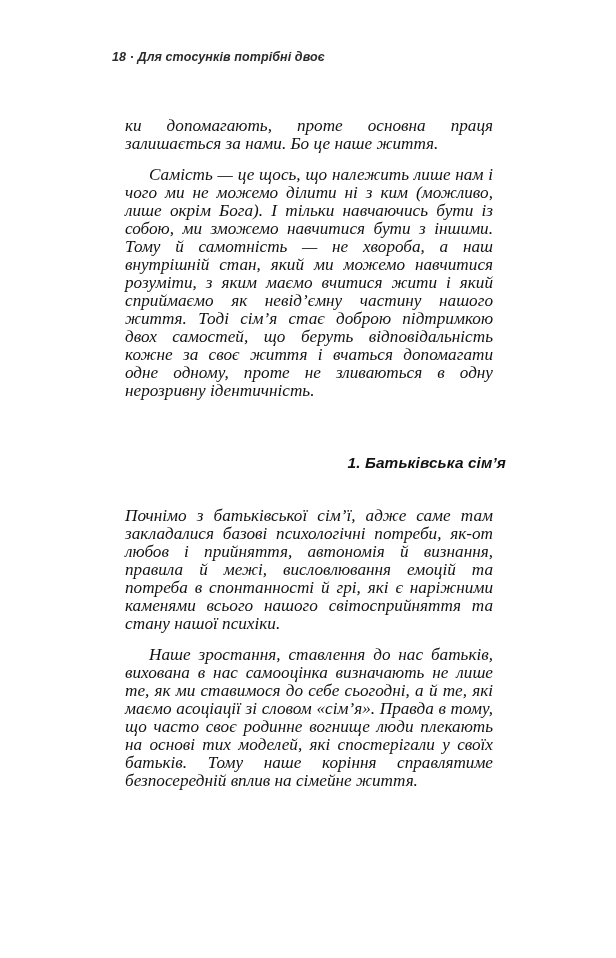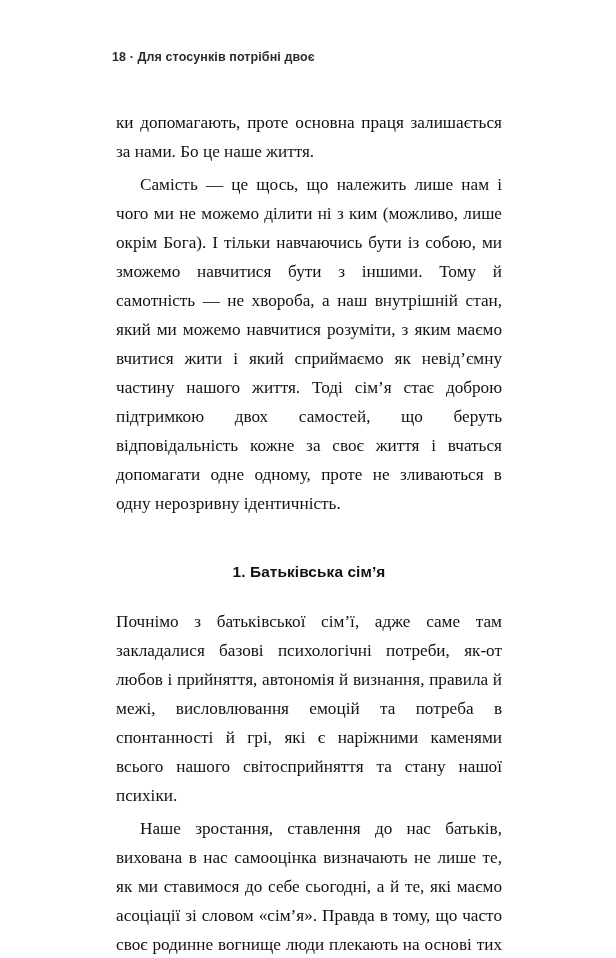--- a/index.html
+++ b/index.html
@@ -8,20 +8,21 @@
     padding: 0;
     background: #ffffff;
   }
 
   .page {
     position: relative;
     width: 525px;
     height: 958px;
     background: #ffffff;
     overflow: hidden;
+    font-style: italic;
     -webkit-font-smoothing: antialiased;
   }
 
   
   .running-header {
     position: absolute;
     left: 112px;
     top: 50px;
     width: 400px;
     font-family: "Liberation Sans", sans-serif;
@@ -34,45 +35,45 @@
 
   
   .text-column {
     position: absolute;
     left: 112px;
     top: 104px;
     width: 394px;
   }
 
   p.body-par {
-    margin: 4px;
+    margin: 13px;
     font-family: "Liberation Serif", "DejaVu Serif", serif;
     font-size: 17.2px;
-    line-height: 29px;
+    line-height: 18px;
     color: #111111;
     text-align: justify;
     text-justify: inter-word;
     text-indent: 24px;
     hyphens: manual;
     word-spacing: 0px;
   }
 
   p.body-par.no-indent {
     text-indent: 0;
   }
 
   
   .section-heading {
     margin: 0;
     font-family: "Liberation Sans", sans-serif;
     font-size: 15.4px;
     font-weight: 700;
     letter-spacing: 0.1px;
     color: #121212;
-    text-align: center;
+    text-align: right;
     text-indent: 0;
     white-space: nowrap;
   }
 
   .gap-before-heading { height: 41px; }
   .gap-after-heading  { height: 22px; }
 
   
 </style>
 </head>

